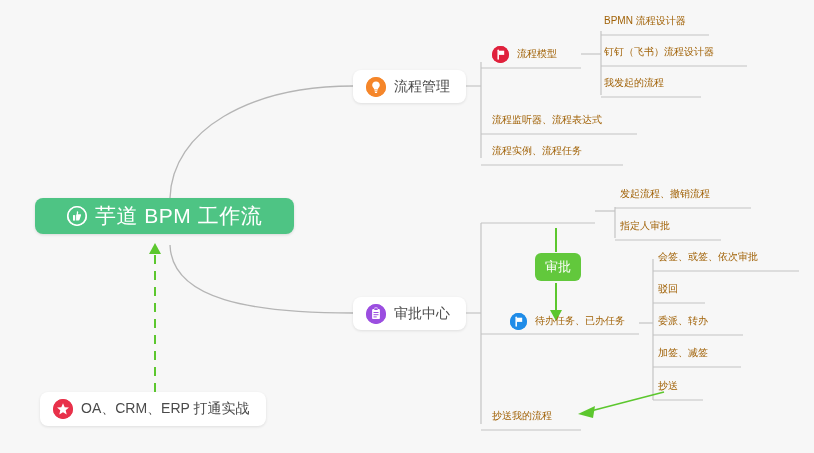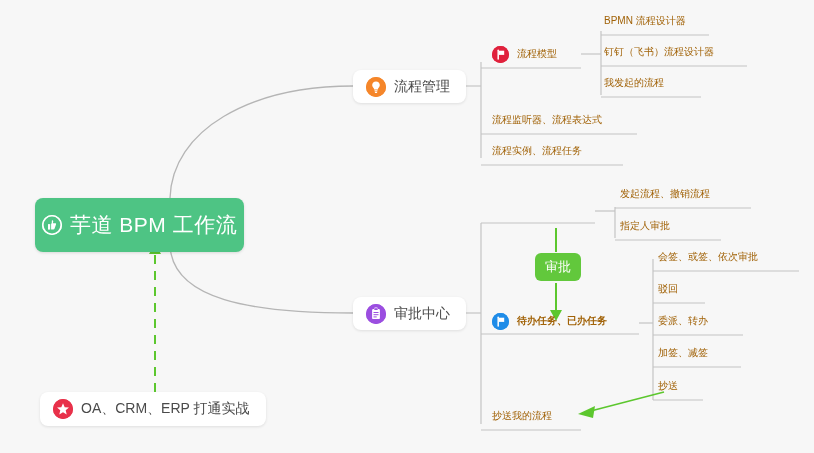--- a/index.html
+++ b/index.html
@@ -34,22 +34,22 @@
     display: flex;
     align-items: center;
     box-sizing: border-box;
     white-space: nowrap;
   }
 
   
   .node.root {
     background: #4ec484;
     border-radius: 8px;
-    padding: 0 7px;
-    height: 54px;
+    padding: 0 32px;
+    height: 36px;
     box-shadow: 0 1px 3px rgba(0,0,0,0.12);
   }
   .node.root .label {
     color: #ffffff;
     font-size: 21px;
     letter-spacing: 0.5px;
   }
 
   
   .node.card {
@@ -245,21 +245,21 @@
     <span class="label">发起流程、撤销流程</span>
   </div>
   <div class="node plain" style="left:620px; top:213px;">
     <span class="label">指定人审批</span>
   </div>
 
   <div class="node chip" style="left:535px; top:253px;">
     <span class="label">审批</span>
   </div>
 
-  <div class="node plain" style="left:492px; top:308px;font-weight:bold;">
+  <div class="node plain" style="left:510px; top:308px;">
     <span class="ic blue sz17">
       <svg viewBox="0 0 17 17" width="17" height="17">
         <circle cx="8.5" cy="8.5" r="8.5" fill="#1f8ce8"></circle>
         <path d="M6.2 4.3 L6.2 12.9" stroke="#ffffff" stroke-width="1.5" stroke-linecap="round"></path>
         <path d="M6.9 4.7 L12.2 4.7 L12.2 8.9 L6.9 8.9 Z" fill="#ffffff"></path>
       </svg>
     </span>
     <span class="label">待办任务、已办任务</span>
   </div>
 

